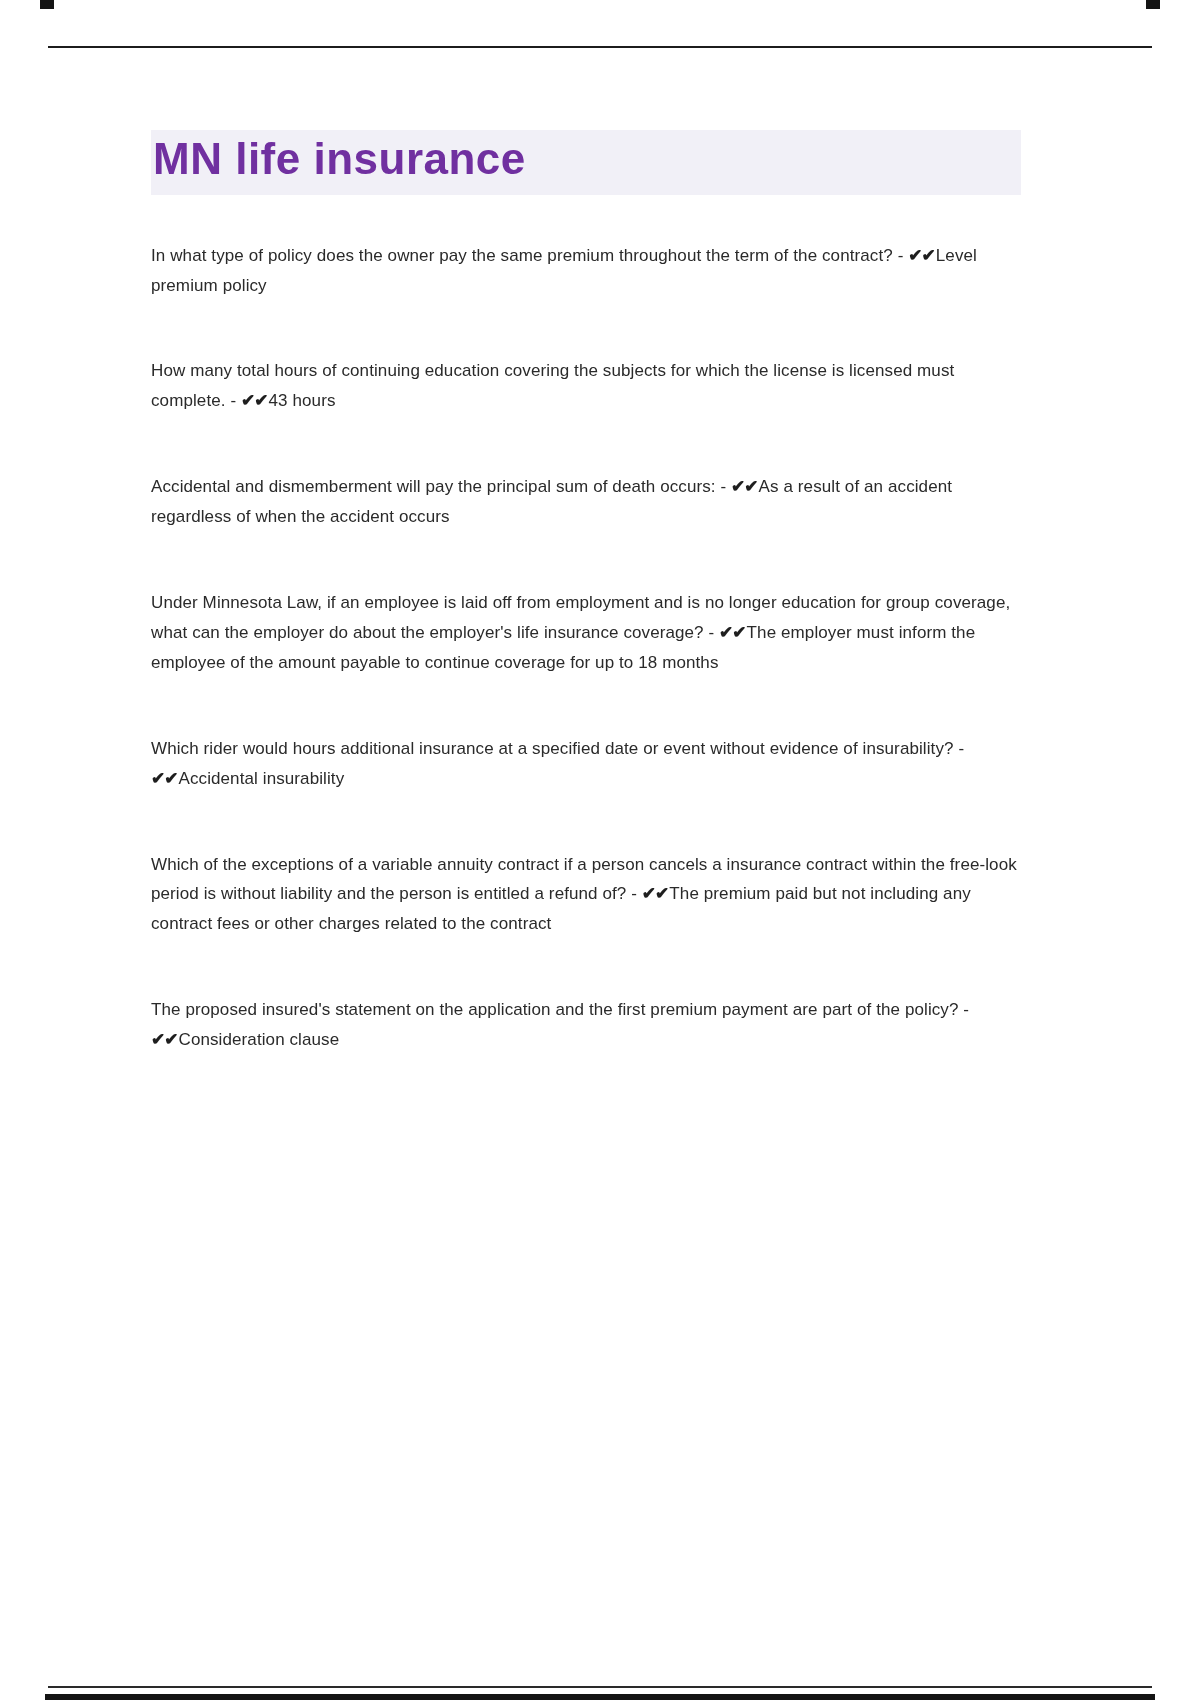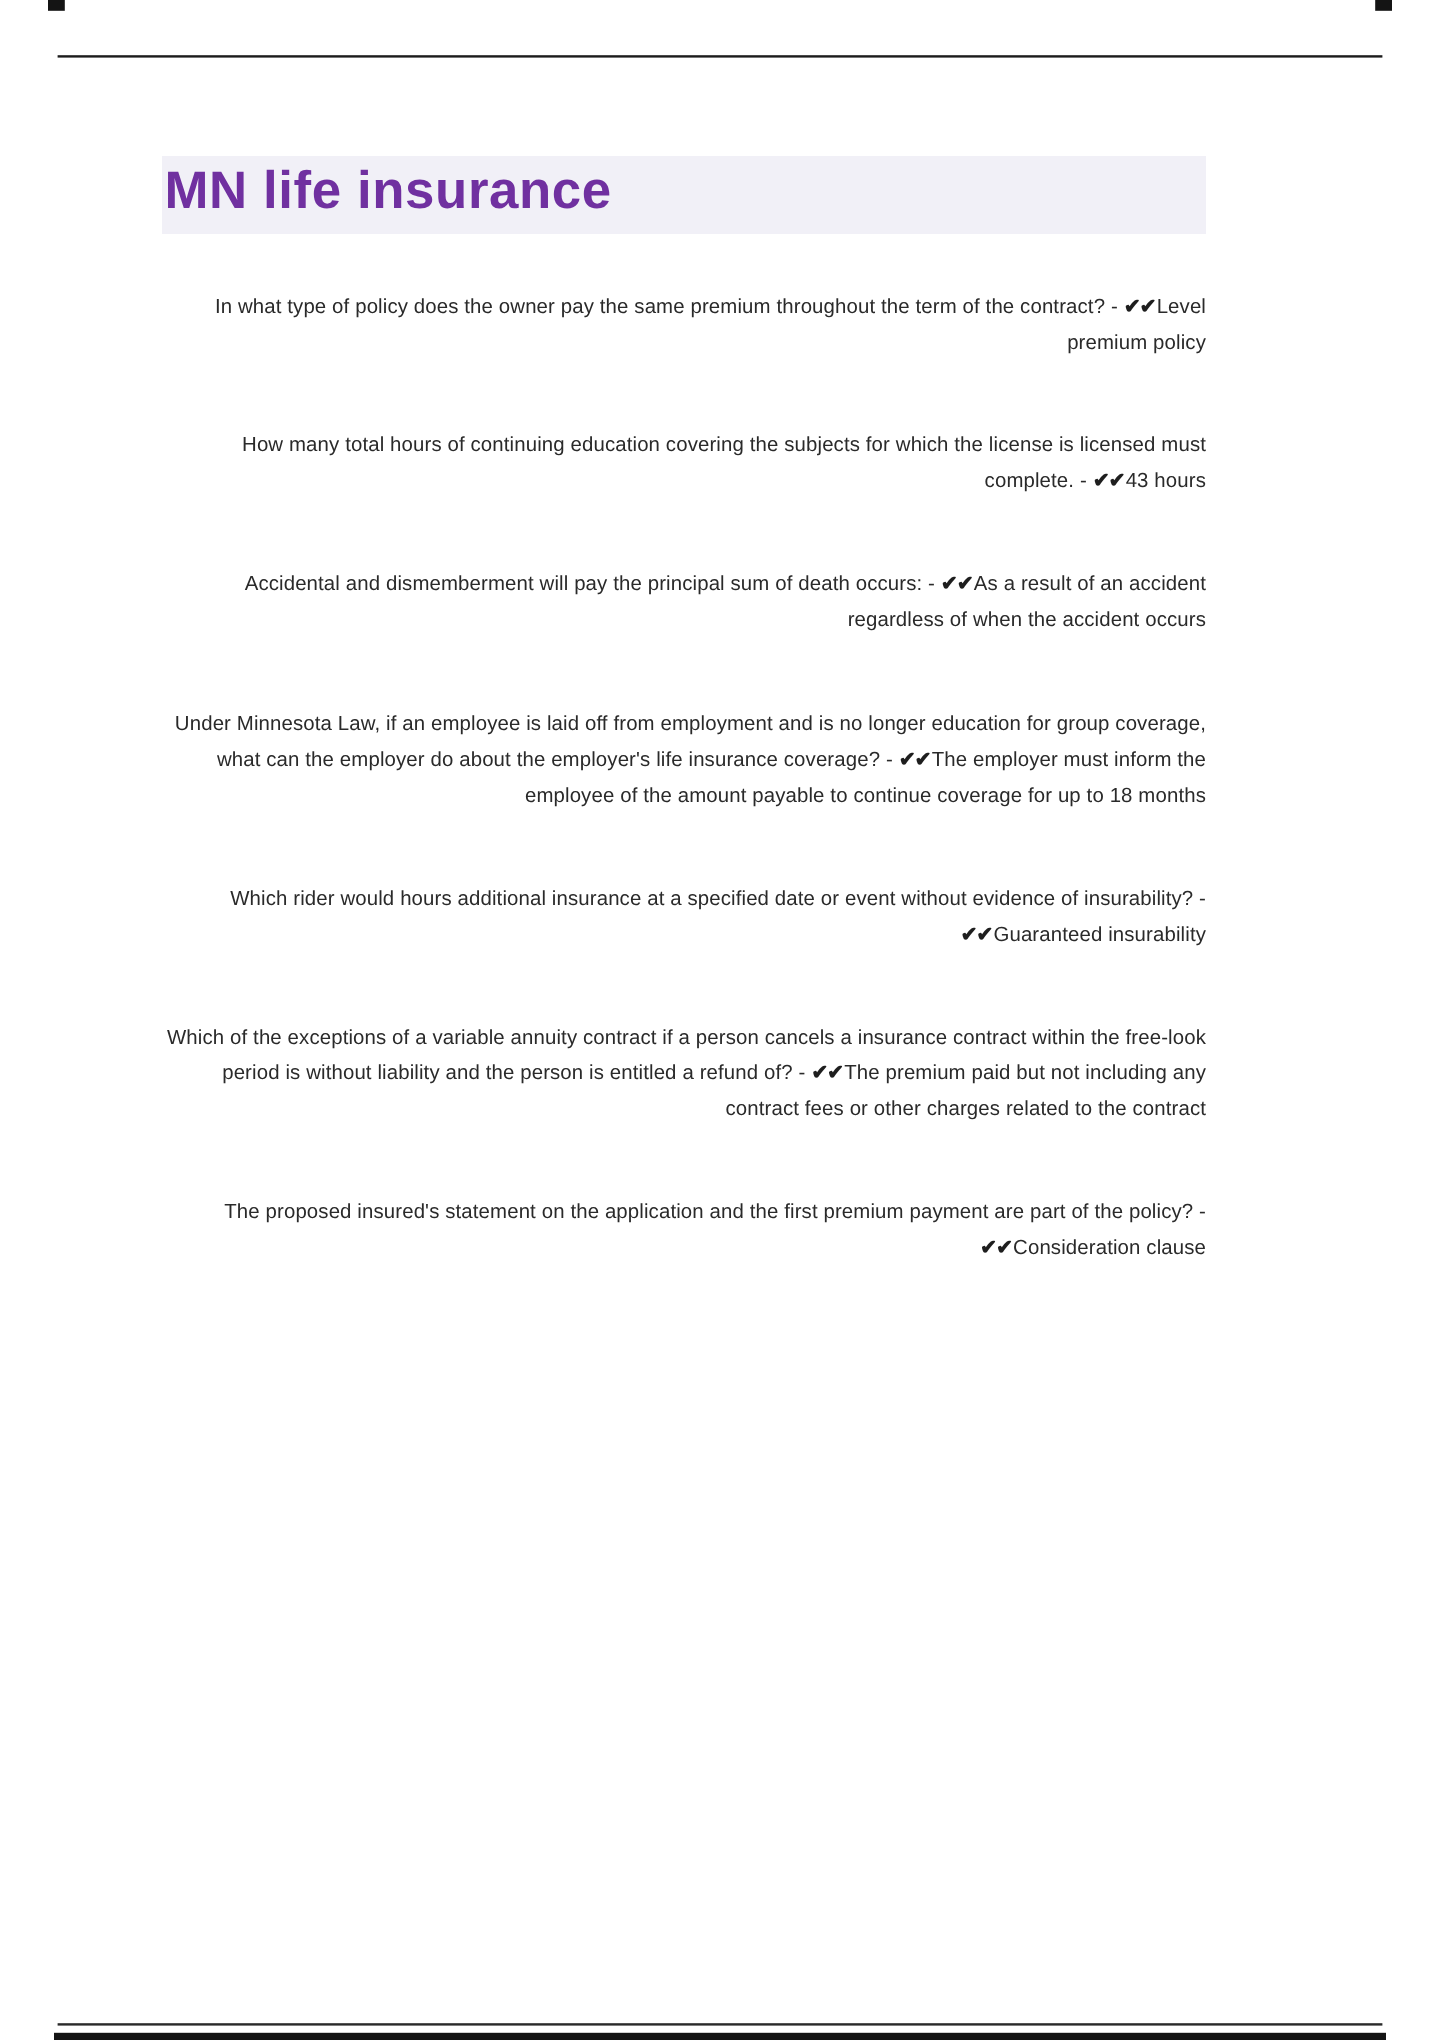--- a/index.html
+++ b/index.html
@@ -42,39 +42,38 @@
     position: absolute;
     bottom: 0;
     left: 45px;
     right: 45px;
     height: 6px;
     background: #141414;
   }
   .content {
     position: absolute;
     top: 130px;
-    left: 135px;
+    left: 151px;
     width: 870px;
   }
   .doc-title {
     font-size: 44px;
     font-weight: bold;
     color: #7030A0;
     background: #f1f0f7;
     margin: 0 0 46px 0;
     padding: 4px 8px 10px 2px;
     letter-spacing: 0.5px;
     line-height: 1.15;
   }
   .qa {
     font-size: 17px;
     line-height: 1.76;
     margin: 0 0 56px 0;
     letter-spacing: 0.1px;
-    text-align: right;
   }
   .qa .check {
     color: #1e1e1e;
     font-weight: 600;
     letter-spacing: -1px;
     padding-right: 1px;
   }
 </style>
 </head>
 <body>
@@ -90,21 +89,21 @@
   <p class="qa"><span>In what type of policy does the owner pay the same premium throughout the term of the contract?</span><span> - </span><span class="check">✔✔</span><span>Level premium policy</span></p>
 
 
   <p class="qa"><span>How many total hours of continuing education covering the subjects for which the license is licensed must complete.</span><span> - </span><span class="check">✔✔</span><span>43 hours</span></p>
 
   <p class="qa"><span>Accidental and dismemberment will pay the principal sum of death occurs: </span><span> - </span><span class="check">✔✔</span><span>As a result of an accident regardless of when the accident occurs</span></p>
 
 
   <p class="qa"><span>Under Minnesota Law, if an employee is laid off from employment and is no longer education for group coverage, what can the employer do about the employer's life insurance coverage?</span><span> - </span><span class="check">✔✔</span><span>The employer must inform the employee of the amount payable to continue coverage for up to 18 months</span></p>
 
-  <p class="qa"><span>Which rider would hours additional insurance at a specified date or event without evidence of insurability?</span><span> - </span><span class="check">✔✔</span><span>Guaranteed insurability</span></p>
+  <p class="qa"><span>Which rider would hours additional insurance at a specified date or event without evidence of insurability?</span><span> - </span><span class="check">✔✔</span><span>Accidental insurability</span></p>
 
   <p class="qa"><span>Which of the exceptions of a variable annuity contract if a person cancels a insurance contract within the free-look period is without liability and the person is entitled a refund of?</span><span> - </span><span class="check">✔✔</span><span>The premium paid but not including any contract fees or other charges related to the contract</span></p>
 
 
   <p class="qa"><span>The proposed insured's statement on the application and the first premium payment are part of the policy?</span><span> - </span><span class="check">✔✔</span><span>Consideration clause</span></p>
 
 </div>
 
 <div class="bottom-rule"></div>
 <div class="bottom-bar"></div>

